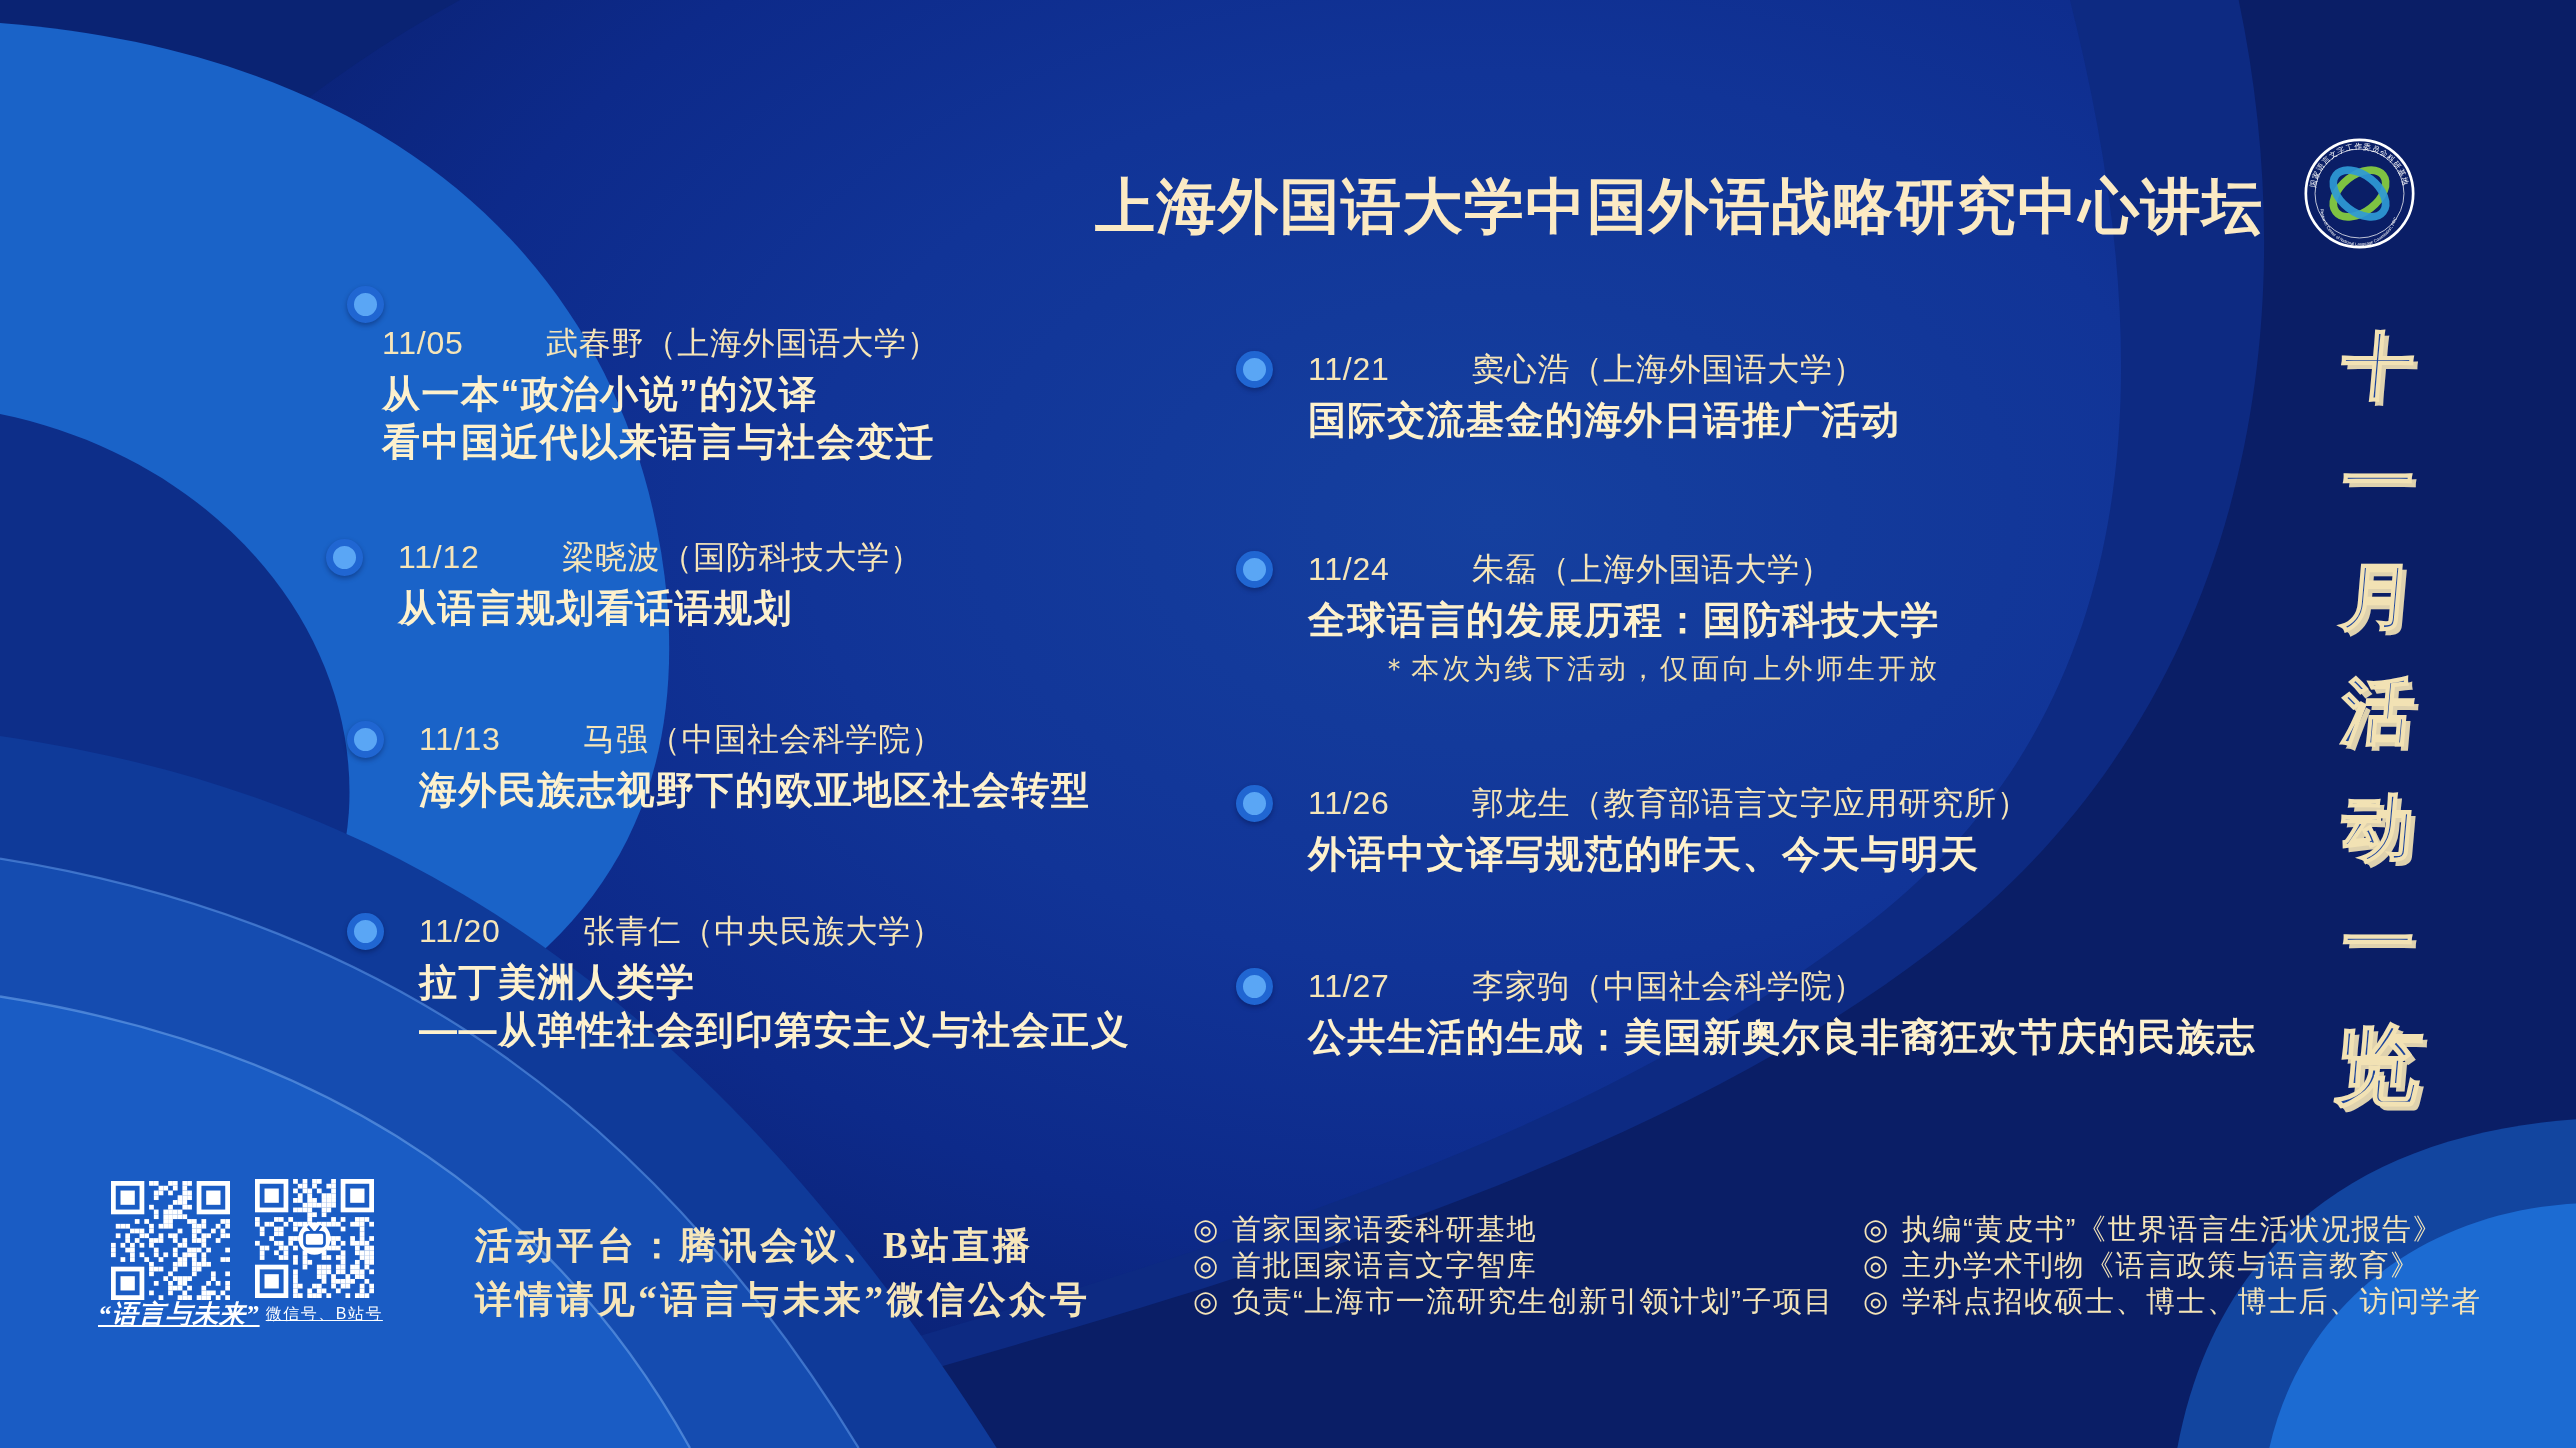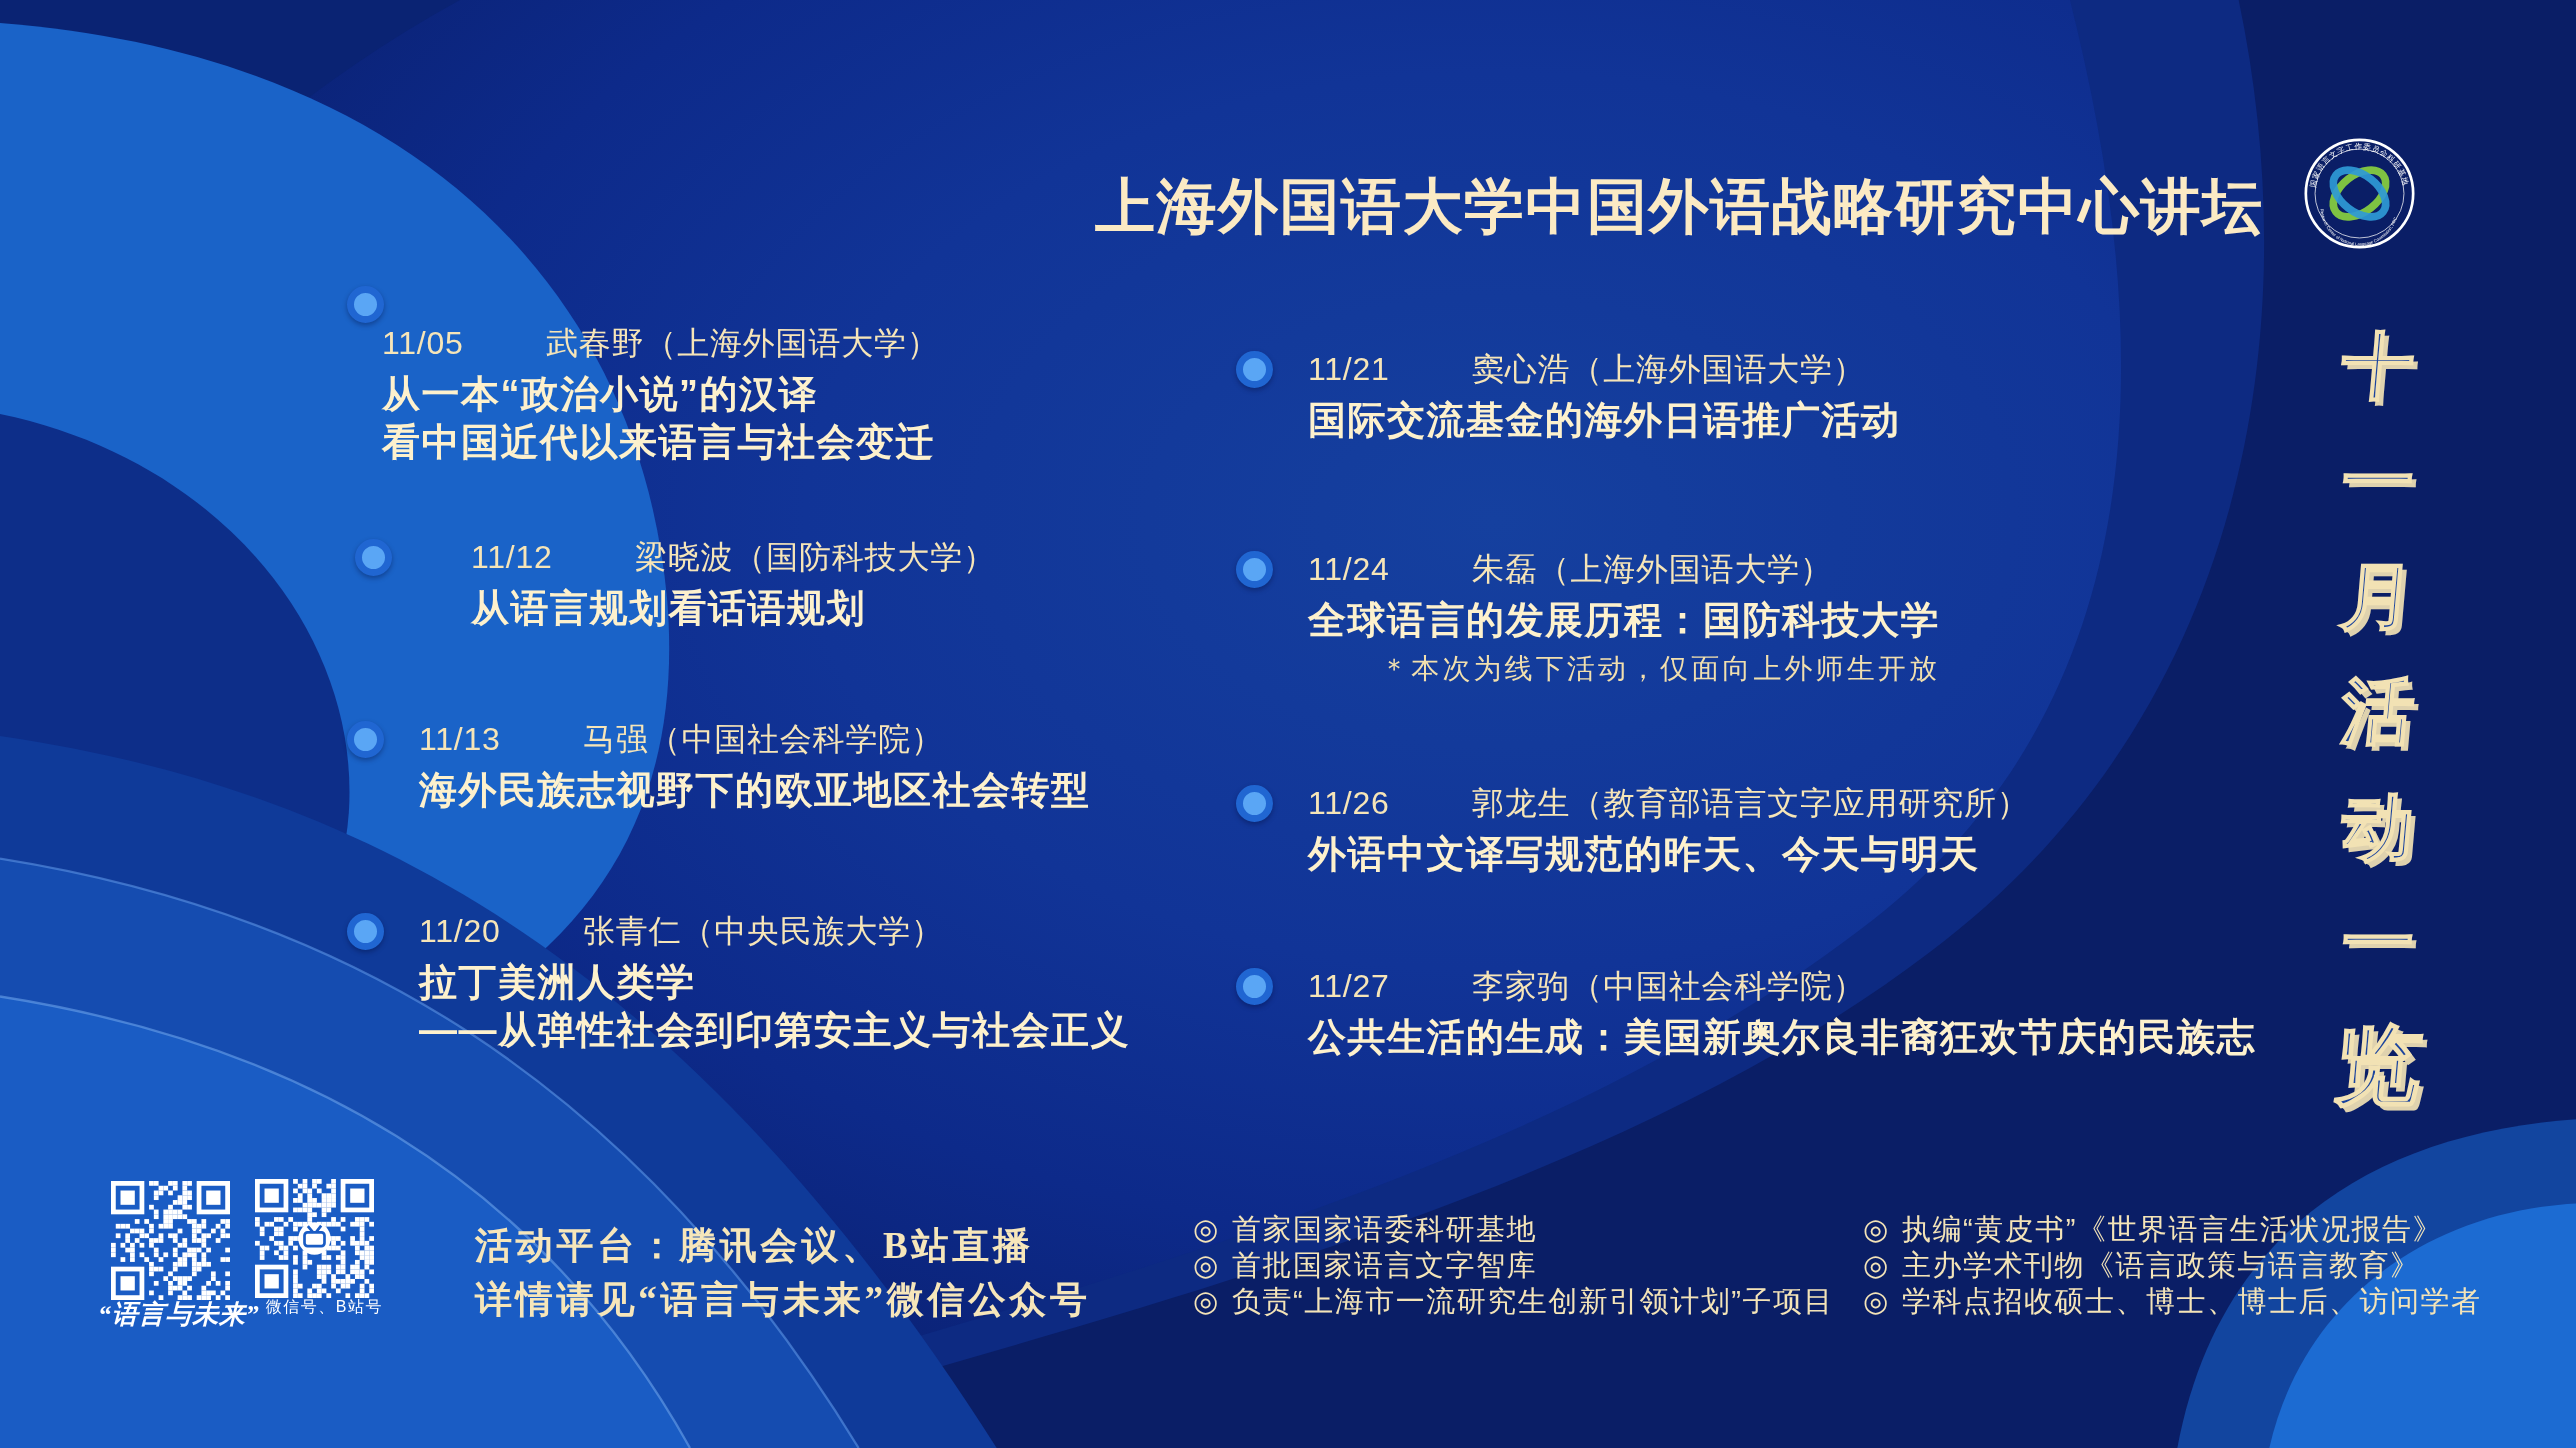--- a/index.html
+++ b/index.html
@@ -48,21 +48,21 @@
     position:absolute;left:475px;top:1219px;z-index:3;
     font-family:"Liberation Serif",serif;font-size:37px;font-weight:600;
     color:#f6e6ba;letter-spacing:3.8px;line-height:54px;white-space:nowrap;
   }
 
   .qr{position:absolute;z-index:3;}
   .qr1{left:111px;top:1181px;}
   .qr2{left:255px;top:1179px;}
   .qr-caption{
     position:absolute;left:98px;top:1297px;z-index:3;color:#ffffff;
-    display:flex;align-items:flex-start;white-space:nowrap;
+    display:flex;align-items:center;white-space:nowrap;text-decoration:underline;
   }
   .qr-quote{font-family:"Liberation Serif",serif;font-style:italic;font-weight:700;font-size:26px;letter-spacing:0.8px;margin-right:6.1px;}
   .qr-rest{font-size:16px;letter-spacing:1.5px;}
 
   .blist{position:absolute;z-index:3;color:#f4e4b8;font-size:29px;line-height:36px;letter-spacing:1.5px;white-space:nowrap;}
   .blist .row{display:flex;align-items:baseline;}
   .bdot{margin-right:12.3px;}
   .blist-mid{left:1193px;top:1211px;}
   .blist-right{left:1863px;top:1211px;}
 </style>
@@ -129,21 +129,21 @@
         <span class="ev-date">11/05</span>
         <span class="ev-speaker">武春野（上海外国语大学）</span>
       </div>
       <div class="ev-titles">
         <div class="ev-title">从一本“政治小说”的汉译</div>
         <div class="ev-title">看中国近代以来语言与社会变迁</div>
       </div>
     </div>
   </div>
 
-  <div class="ev" style="left:355px;top:537px;gap:44px;">
+  <div class="ev" style="left:326px;top:537px;">
     <span class="bullet"></span>
     <div class="ev-body">
       <div class="ev-head">
         <span class="ev-date">11/12</span>
         <span class="ev-speaker">梁晓波（国防科技大学）</span>
       </div>
       <div class="ev-titles">
         <div class="ev-title">从语言规划看话语规划</div>
       </div>
     </div>

